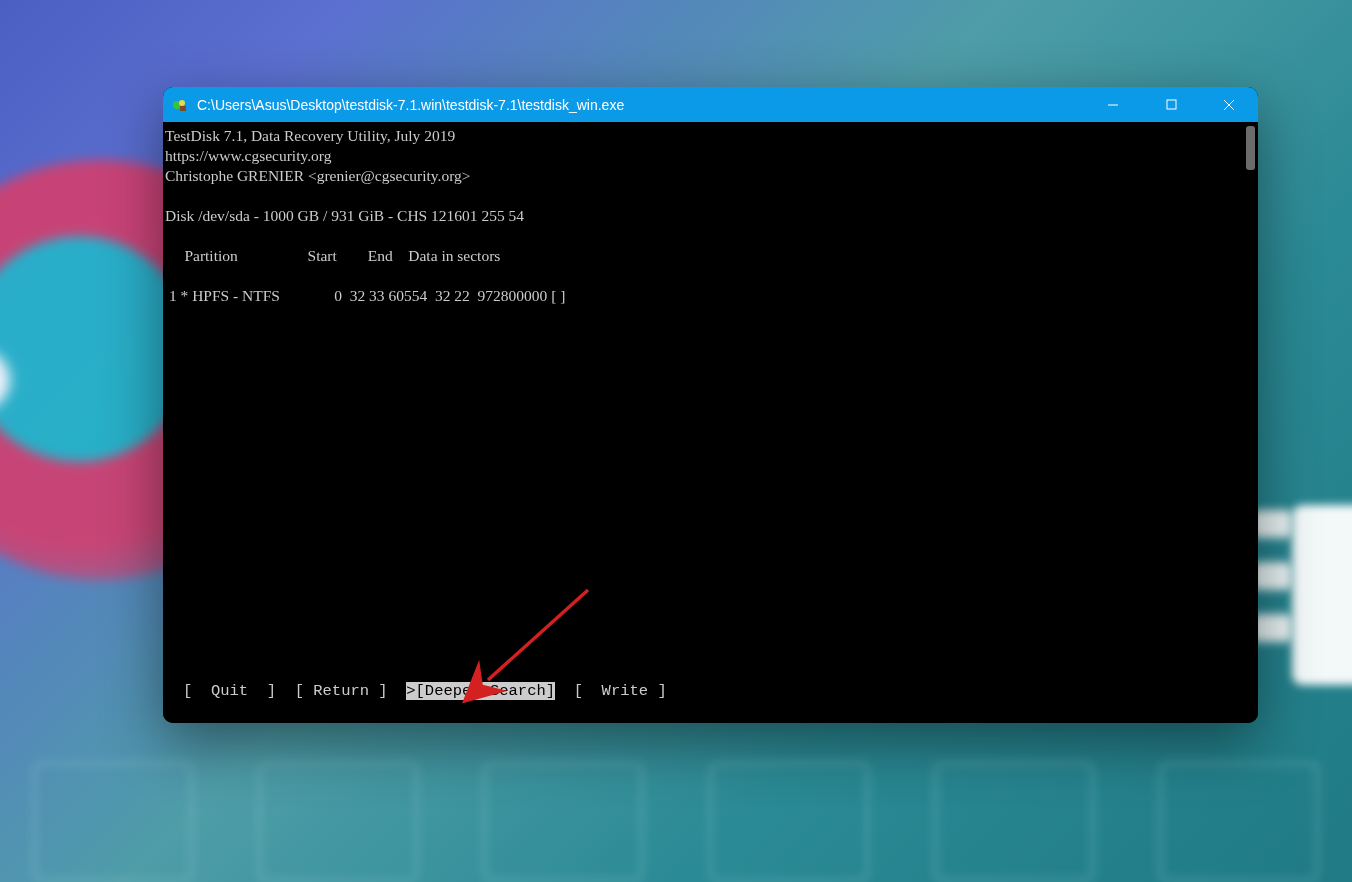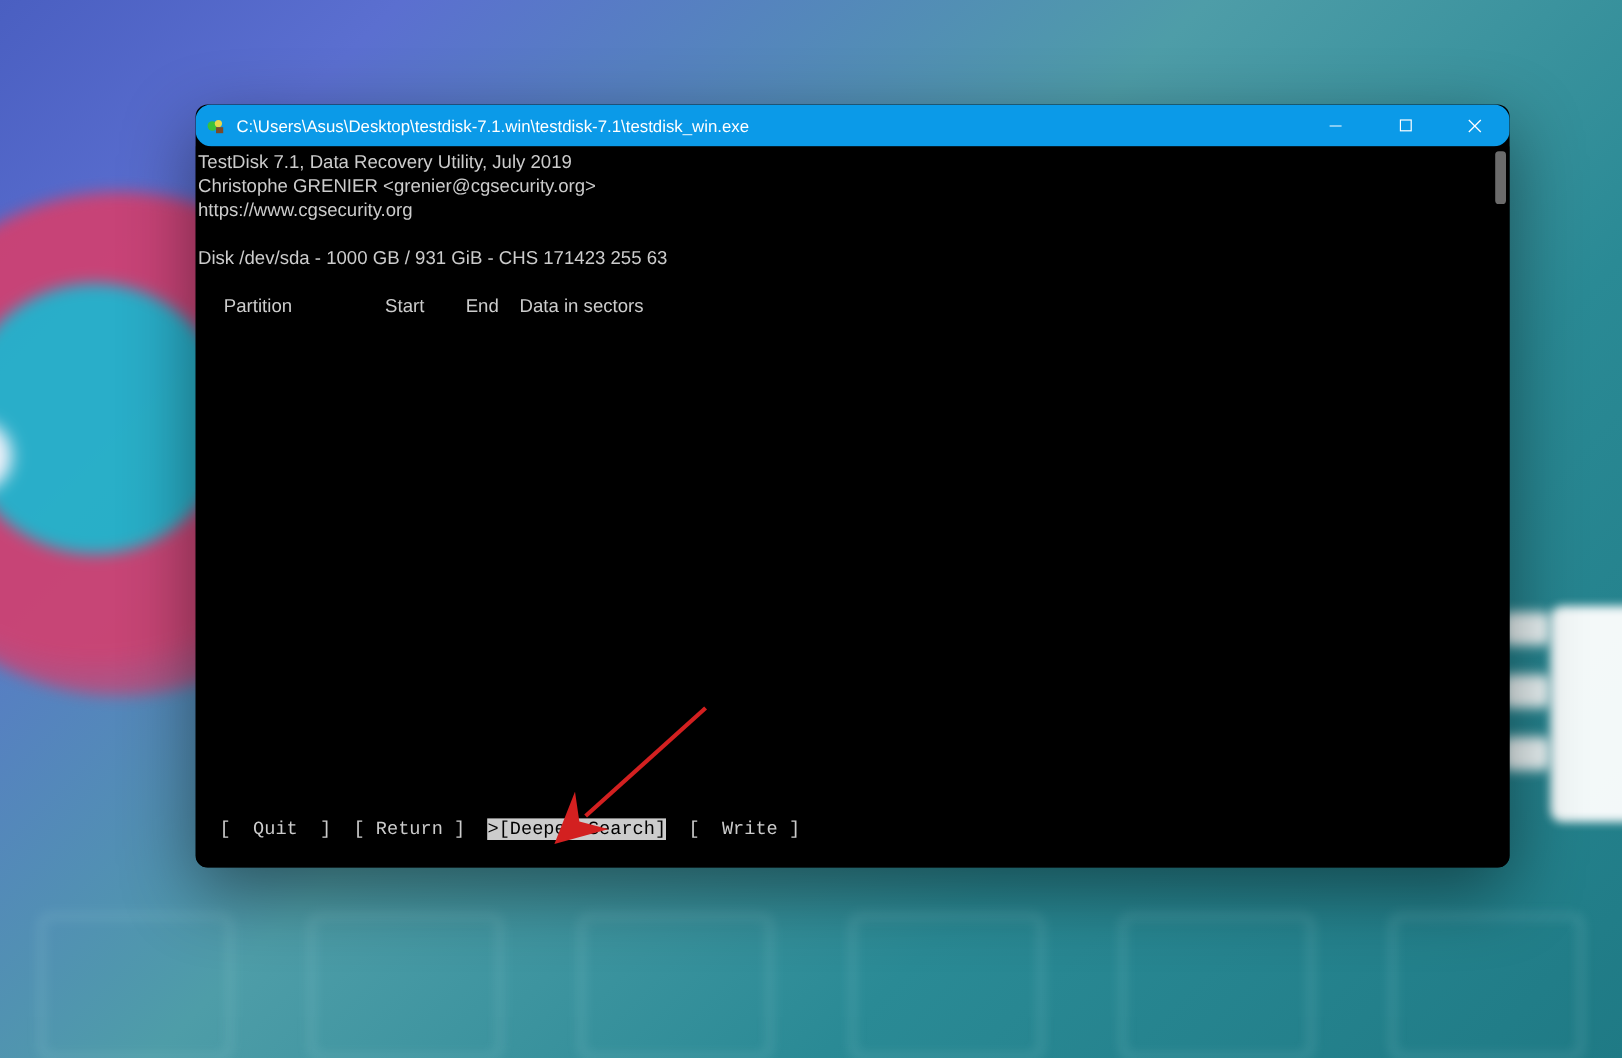--- a/index.html
+++ b/index.html
@@ -85,21 +85,20 @@
     background: #000;
   }
   .titlebar {
     height: 35px;
     background: #0b9ae8;
     display: flex;
     align-items: center;
     color: #fff;
     font-size: 14px;
     padding-left: 8px;
-    border-radius: 13px;
   }
   .titlebar .app-icon{
     width:18px; height:18px;
     margin-right:8px;
     display:flex;
     align-items:center;
     justify-content:center;
   }
   .titlebar .title { flex:1; white-space:nowrap; overflow:hidden; }
   .win-controls { display:flex; height:100%; }
@@ -119,21 +118,21 @@
     width:100%;
     height:calc(100% - 35px);
     background:#000;
     color:#ccc;
     font-family: Consolas, "Courier New", monospace;
     font-size:15.5px;
     line-height:20px;
     padding:4px 0 0 0;
   }
   .term pre{
-    font-family: Liberation Sans, sans-serif;
+    font-family: Liberation Serif, serif;
     white-space: pre;
     color:#ccc;
     padding-left:2px;
   }
   .menu-row{
     position:absolute;
     bottom:22px;
     left:20px;
     font-family: Consolas, "Courier New", monospace;
     font-size:15.5px;
@@ -219,27 +218,28 @@
         <svg width="12" height="12">
             <line x1="1" y1="1" x2="11" y2="11"></line>
             <line x1="11" y1="1" x2="1" y2="11"></line>
           </svg>
       </div>
     </div>
   </div>
 
   <div class="term">
     <pre>TestDisk 7.1, Data Recovery Utility, July 2019</pre>
+    <pre>https://www.cgsecurity.org</pre>
     <pre>Christophe GRENIER &lt;grenier@cgsecurity.org&gt;</pre>
-    <pre>https://www.cgsecurity.org</pre>
     <pre> </pre>
-    <pre>Disk /dev/sda - 1000 GB / 931 GiB - CHS 171423 255 63</pre>
+    <pre>Disk /dev/sda - 1000 GB / 931 GiB - CHS 121601 255 54</pre>
     <pre> </pre>
     <pre>     Partition                  Start        End    Data in sectors</pre>
     <pre> </pre>
+    <pre> 1 * HPFS - NTFS              0  32 33 60554  32 22  972800000 [ ]</pre>
 
     <div class="menu-row" id="menu-row"><span>[  Quit  ]</span>  <span>[ Return ]</span>  <span class="sel">&gt;[Deeper Search]</span>  <span>[  Write ]</span></div>
 
     <div class="scroll-thumb"></div>
   </div>
 </div>
 
 <div class="arrow">
   <svg width="130" height="120">
     <defs>

